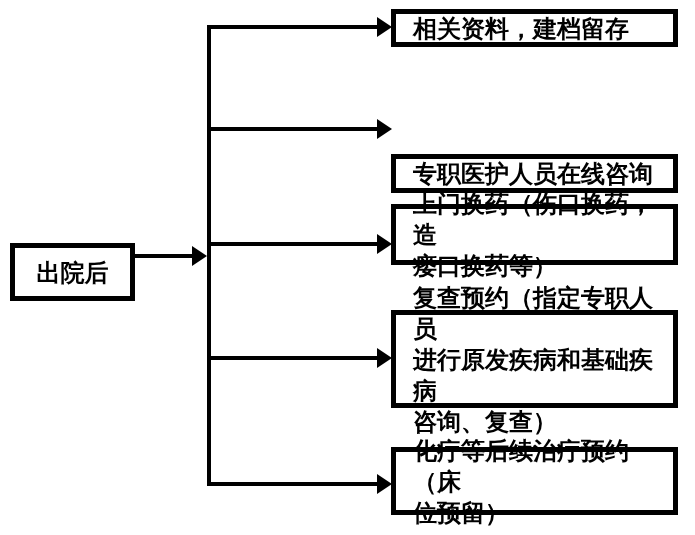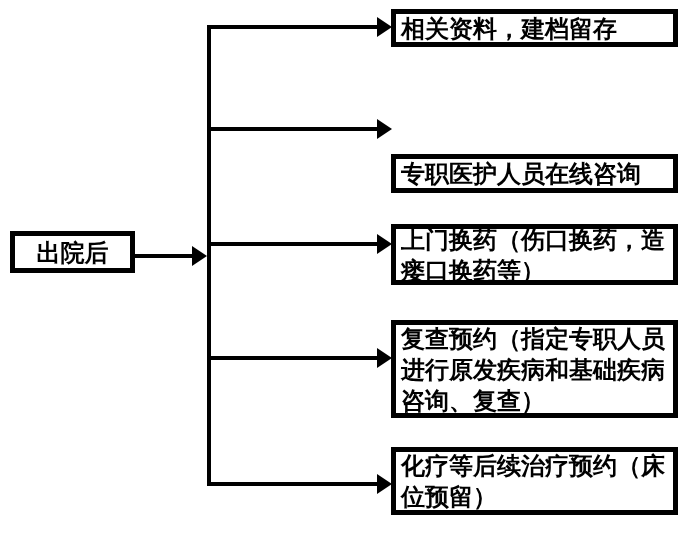--- a/index.html
+++ b/index.html
@@ -24,28 +24,28 @@
     background: var(--bg);
     color: var(--text);
     display: flex;
     align-items: center;
     font-size: 24px;
     font-weight: bold;
     line-height: 31px;
   }
   .node .node-label { white-space: pre-line; }
   .root-node {
-    left: 10px; top: 231px; width: 125px; height: 42px;
+    left: 10px; top: 243px; width: 125px; height: 58px;
     justify-content: center;
   }
-  .branch-node { left: 391px; width: 287px; padding-left: 5px; }
+  .branch-node { left: 391px; width: 287px; padding-left: 17px; }
   .bn1 { top: 9px;   height: 38px; }
   .bn2 { top: 110px; height: 39px; margin-top: 44px; }
-  .bn3 { top: 224px; height: 61px; }
-  .bn4 { top: 320px; height: 98px; }
+  .bn3 { top: 204px; height: 61px; }
+  .bn4 { top: 310px; height: 98px; }
   .bn5 { top: 447px; height: 68px; }
 
   .hline { position: absolute; height: 4px; background: var(--line); }
   .vline { position: absolute; width: 4px;  background: var(--line); }
   .trunk { left: 207px; top: 25px; height: 461px; }
   .root-arrow-line { left: 133px; top: 254px; width: 61px; }
   .bl { left: 209px; width: 168px; }
   .bl1 { top: 25px; } .bl2 { top: 127px; } .bl3 { top: 242px; }
   .bl4 { top: 356px; } .bl5 { top: 482px; }
 

